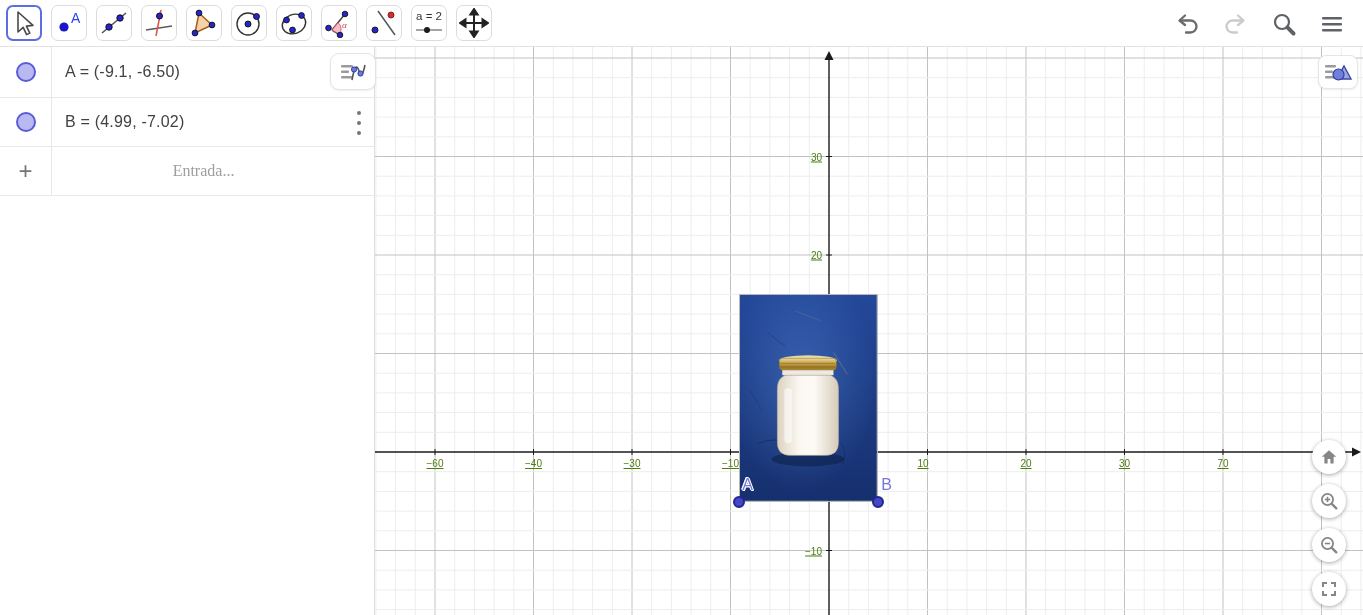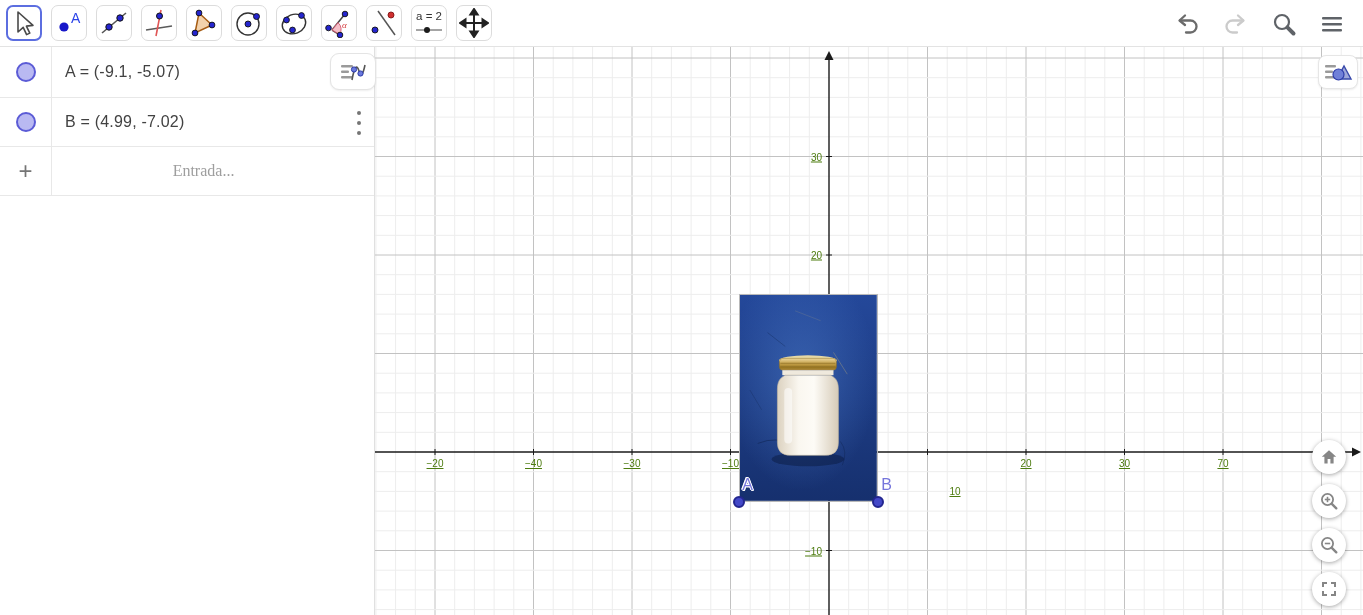--- a/index.html
+++ b/index.html
@@ -189,21 +189,21 @@
     </div>
   </div>
 </div>
 
 <div class="algebra">
 
   <div class="alg-row r1">
     <div class="alg-left">
       <div class="vis-toggle"></div>
     </div>
-    <div class="alg-text">A = (-9.1, -5.07)</div>
+    <div class="alg-text">A = (-9.1, -6.50)</div>
   </div>
 
   <div class="alg-row r2">
     <div class="alg-left">
       <div class="vis-toggle"></div>
     </div>
     <div class="alg-text">B = (4.99, -7.02)</div>
     <div class="kebab">
       <span></span>
         <span></span>
@@ -322,25 +322,25 @@
       <line x1="355.5" y1="402" x2="355.5" y2="408" stroke="#1a1a1a" stroke-width="1"></line>
       <line x1="552.5" y1="402" x2="552.5" y2="408" stroke="#1a1a1a" stroke-width="1"></line>
       <line x1="651" y1="402" x2="651" y2="408" stroke="#1a1a1a" stroke-width="1"></line>
       <line x1="749.5" y1="402" x2="749.5" y2="408" stroke="#1a1a1a" stroke-width="1"></line>
       <line x1="848" y1="402" x2="848" y2="408" stroke="#1a1a1a" stroke-width="1"></line>
       <line x1="451" y1="109.5" x2="457" y2="109.5" stroke="#1a1a1a" stroke-width="1"></line>
       <line x1="451" y1="208" x2="457" y2="208" stroke="#1a1a1a" stroke-width="1"></line>
       <line x1="451" y1="503.5" x2="457" y2="503.5" stroke="#1a1a1a" stroke-width="1"></line>
     </svg>
   <div id="tick-layer">
-      <div class="tick-label" style="left: 60px; top: 411px; transform: translateX(-50%);">−20</div>
+      <div class="tick-label" style="left: 60px; top: 411px; transform: translateX(-50%);">−60</div>
       <div class="tick-label" style="left: 158.5px; top: 411px; transform: translateX(-50%);">−40</div>
       <div class="tick-label" style="left: 257px; top: 411px; transform: translateX(-50%);">−30</div>
       <div class="tick-label" style="left: 355.5px; top: 411px; transform: translateX(-50%);">−10</div>
-      <div class="tick-label" style="left: 580px; top: 411px; transform: translateX(-50%); margin-top: 28px;">10</div>
+      <div class="tick-label" style="left: 548px; top: 411px; transform: translateX(-50%);">10</div>
       <div class="tick-label" style="left: 651px; top: 411px; transform: translateX(-50%);">20</div>
       <div class="tick-label" style="left: 749.5px; top: 411px; transform: translateX(-50%);">30</div>
       <div class="tick-label" style="left: 848px; top: 411px; transform: translateX(-50%);">70</div>
       <div class="tick-label" style="left: 447px; top: 109.5px; transform: translate(-100%, -50%);">30</div>
       <div class="tick-label" style="left: 447px; top: 208px; transform: translate(-100%, -50%);">20</div>
       <div class="tick-label" style="left: 447px; top: 503.5px; transform: translate(-100%, -50%);">−10</div>
     </div>
 
   <div class="gg-image" id="jar-image" style="left: 364.365px; top: 247.105px; width: 138.786px; height: 207.835px;">
     <svg viewBox="0 0 139 208" preserveAspectRatio="none">

